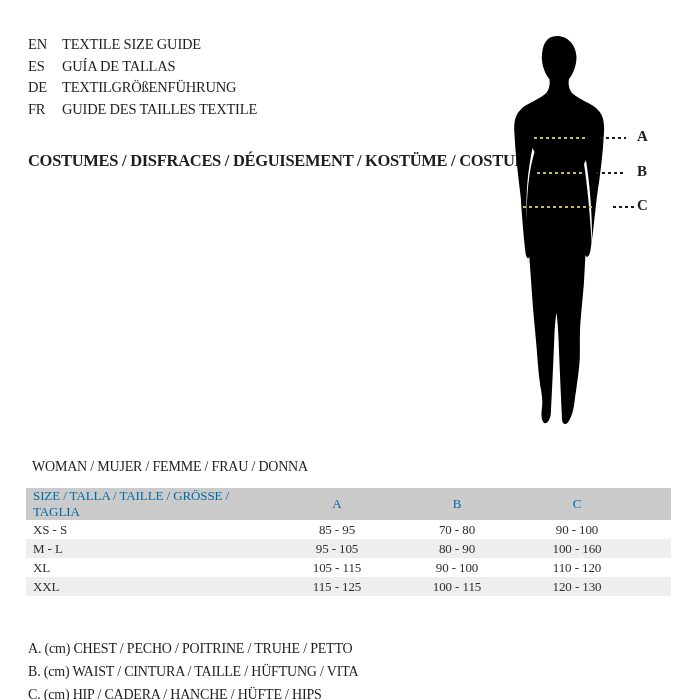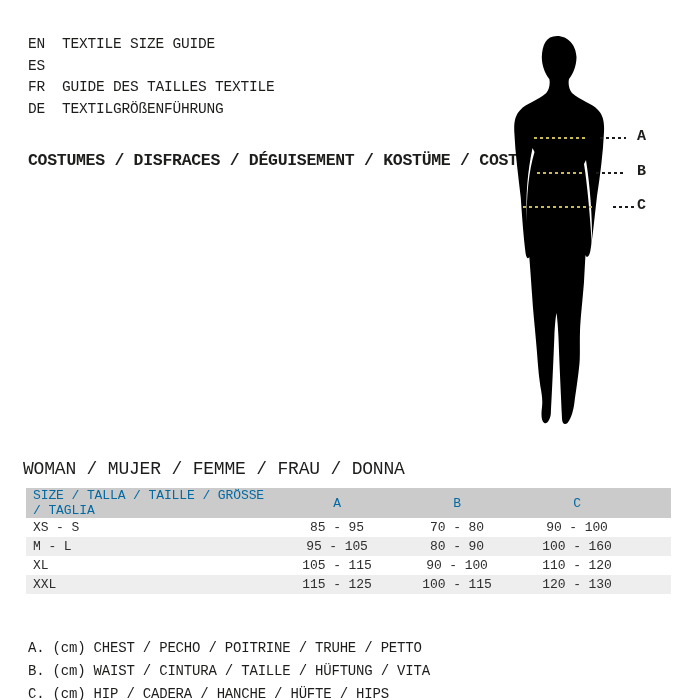--- a/index.html
+++ b/index.html
@@ -10,21 +10,21 @@
     --table-alt-row-bg:#eeeeee;
     --text:#1d1d1b;
   }
   *{margin:0;padding:0;box-sizing:border-box;}
   html,body{background:#ffffff;}
   .page{
     position:relative;
     width:700px;height:700px;
     background:#ffffff;
     overflow:hidden;
-    font-family:Liberation Mono, monospace;
+    font-family:Liberation Serif, serif;
     color:var(--text,#1d1d1b);
   }
   
   .lang-list{position:absolute;left:28px;top:34px;}
   .lang-row{display:flex;line-height:21.7px;font-size:14.5px;letter-spacing:-0.2px;}
   .lang-code{width:34px;flex:0 0 34px;}
   
   .category-title{
     position:absolute;left:28px;top:151px;
     font-size:16.5px;font-weight:700;letter-spacing:-0.3px;
@@ -40,21 +40,21 @@
   #dashA-out{left:600px;top:137px;width:26px;}
   #dashB-body{left:537px;top:172px;width:45px;}
   #dashB-out{left:596px;top:172px;width:29px;}
   #dashC-body{left:523px;top:206px;width:71px;}
   #dashC-out{left:613px;top:206px;width:21px;}
   .marker-label{position:absolute;font-size:15px;font-weight:700;}
   #labelA{left:637px;top:128px;}
   #labelB{left:637px;top:163px;}
   #labelC{left:637px;top:197px;}
   
-  .gender-label{position:absolute;left:23px;top:459px;font-size:18px;letter-spacing:-0.2px;}
+  .gender-label{position:absolute;left:32px;top:459px;font-size:14px;letter-spacing:-0.2px;}
   
   .size-table{
     position:absolute;left:26px;top:488px;width:645px;
     border-collapse:collapse;table-layout:fixed;
     font-size:13px;color:#2e2e2e;letter-spacing:-0.1px;
   }
   .size-table thead th{
     background:var(--table-header-bg,#cbcbcb);
     height:17px;font-weight:400;color:#0369a1;
   }
@@ -72,28 +72,29 @@
 
 <div class="page">
 
   <div class="lang-list">
     <div class="lang-row">
       <span class="lang-code">EN</span>
       <span class="lang-label">TEXTILE SIZE GUIDE</span>
     </div>
     <div class="lang-row">
       <span class="lang-code">ES</span>
+      <span class="lang-label">GUÍA DE TALLAS</span>
+    </div>
+    <div class="lang-row">
+      <span class="lang-code">DE</span>
+      <span class="lang-label">TEXTILGRÖßENFÜHRUNG</span>
     </div>
     <div class="lang-row">
       <span class="lang-code">FR</span>
       <span class="lang-label">GUIDE DES TAILLES TEXTILE</span>
-    </div>
-    <div class="lang-row">
-      <span class="lang-code">DE</span>
-      <span class="lang-label">TEXTILGRÖßENFÜHRUNG</span>
     </div>
   </div>
 
   <div class="category-title">COSTUMES / DISFRACES / DÉGUISEMENT / KOSTÜME / COSTUMI</div>
 
   <svg class="silhouette" viewBox="0 0 160 400" xmlns="http://www.w3.org/2000/svg" aria-hidden="true">
     <path style="fill:var(--silhouette,#000000)" d="M 77 10
          C 88 10 96 19 96.5 31
          C 96.5 40 93 48 89 53
          C 88 58 89 63 92 67

